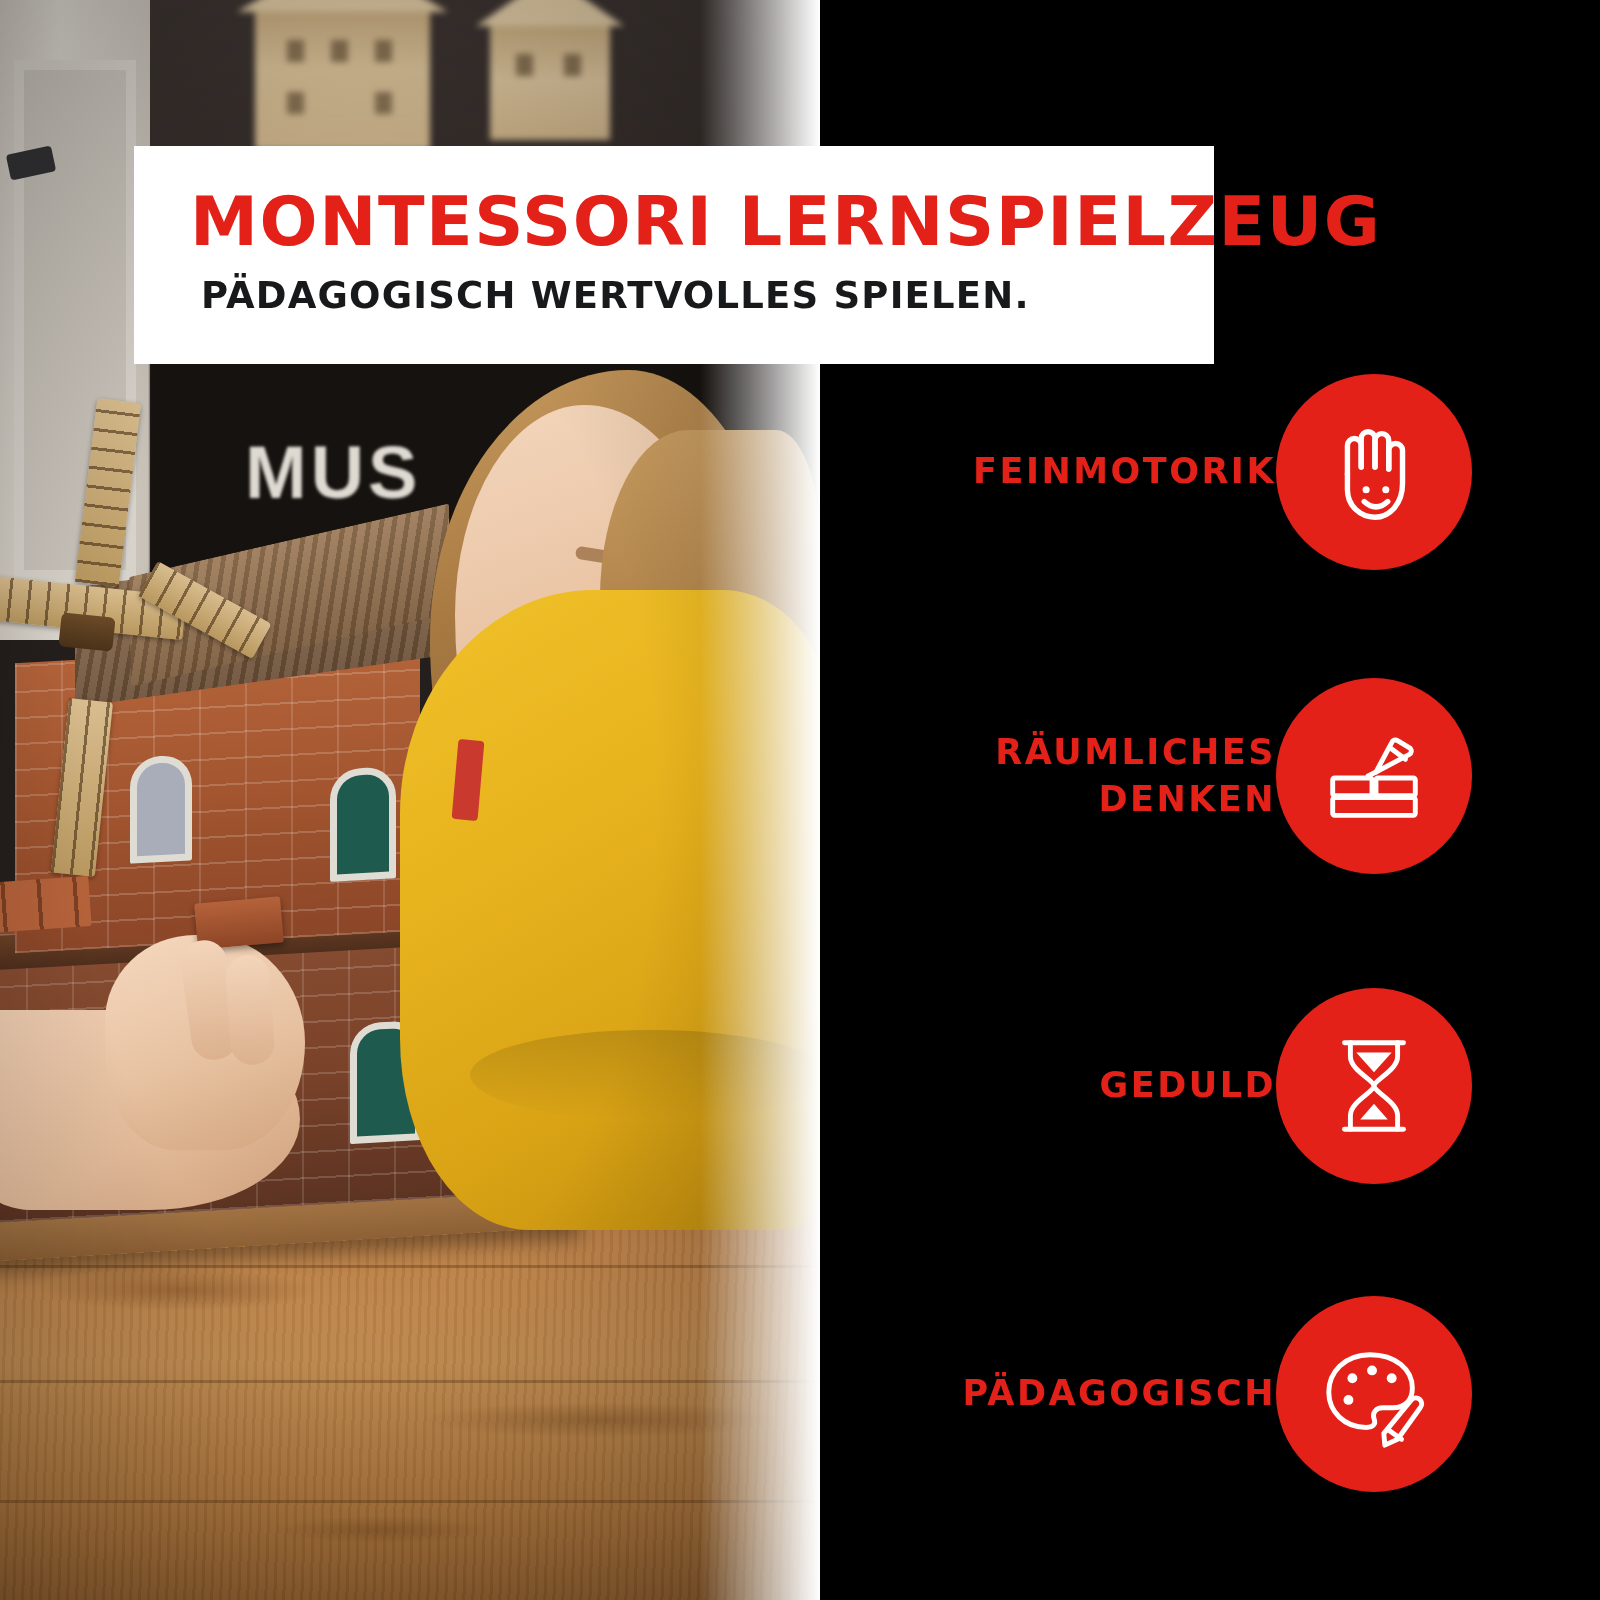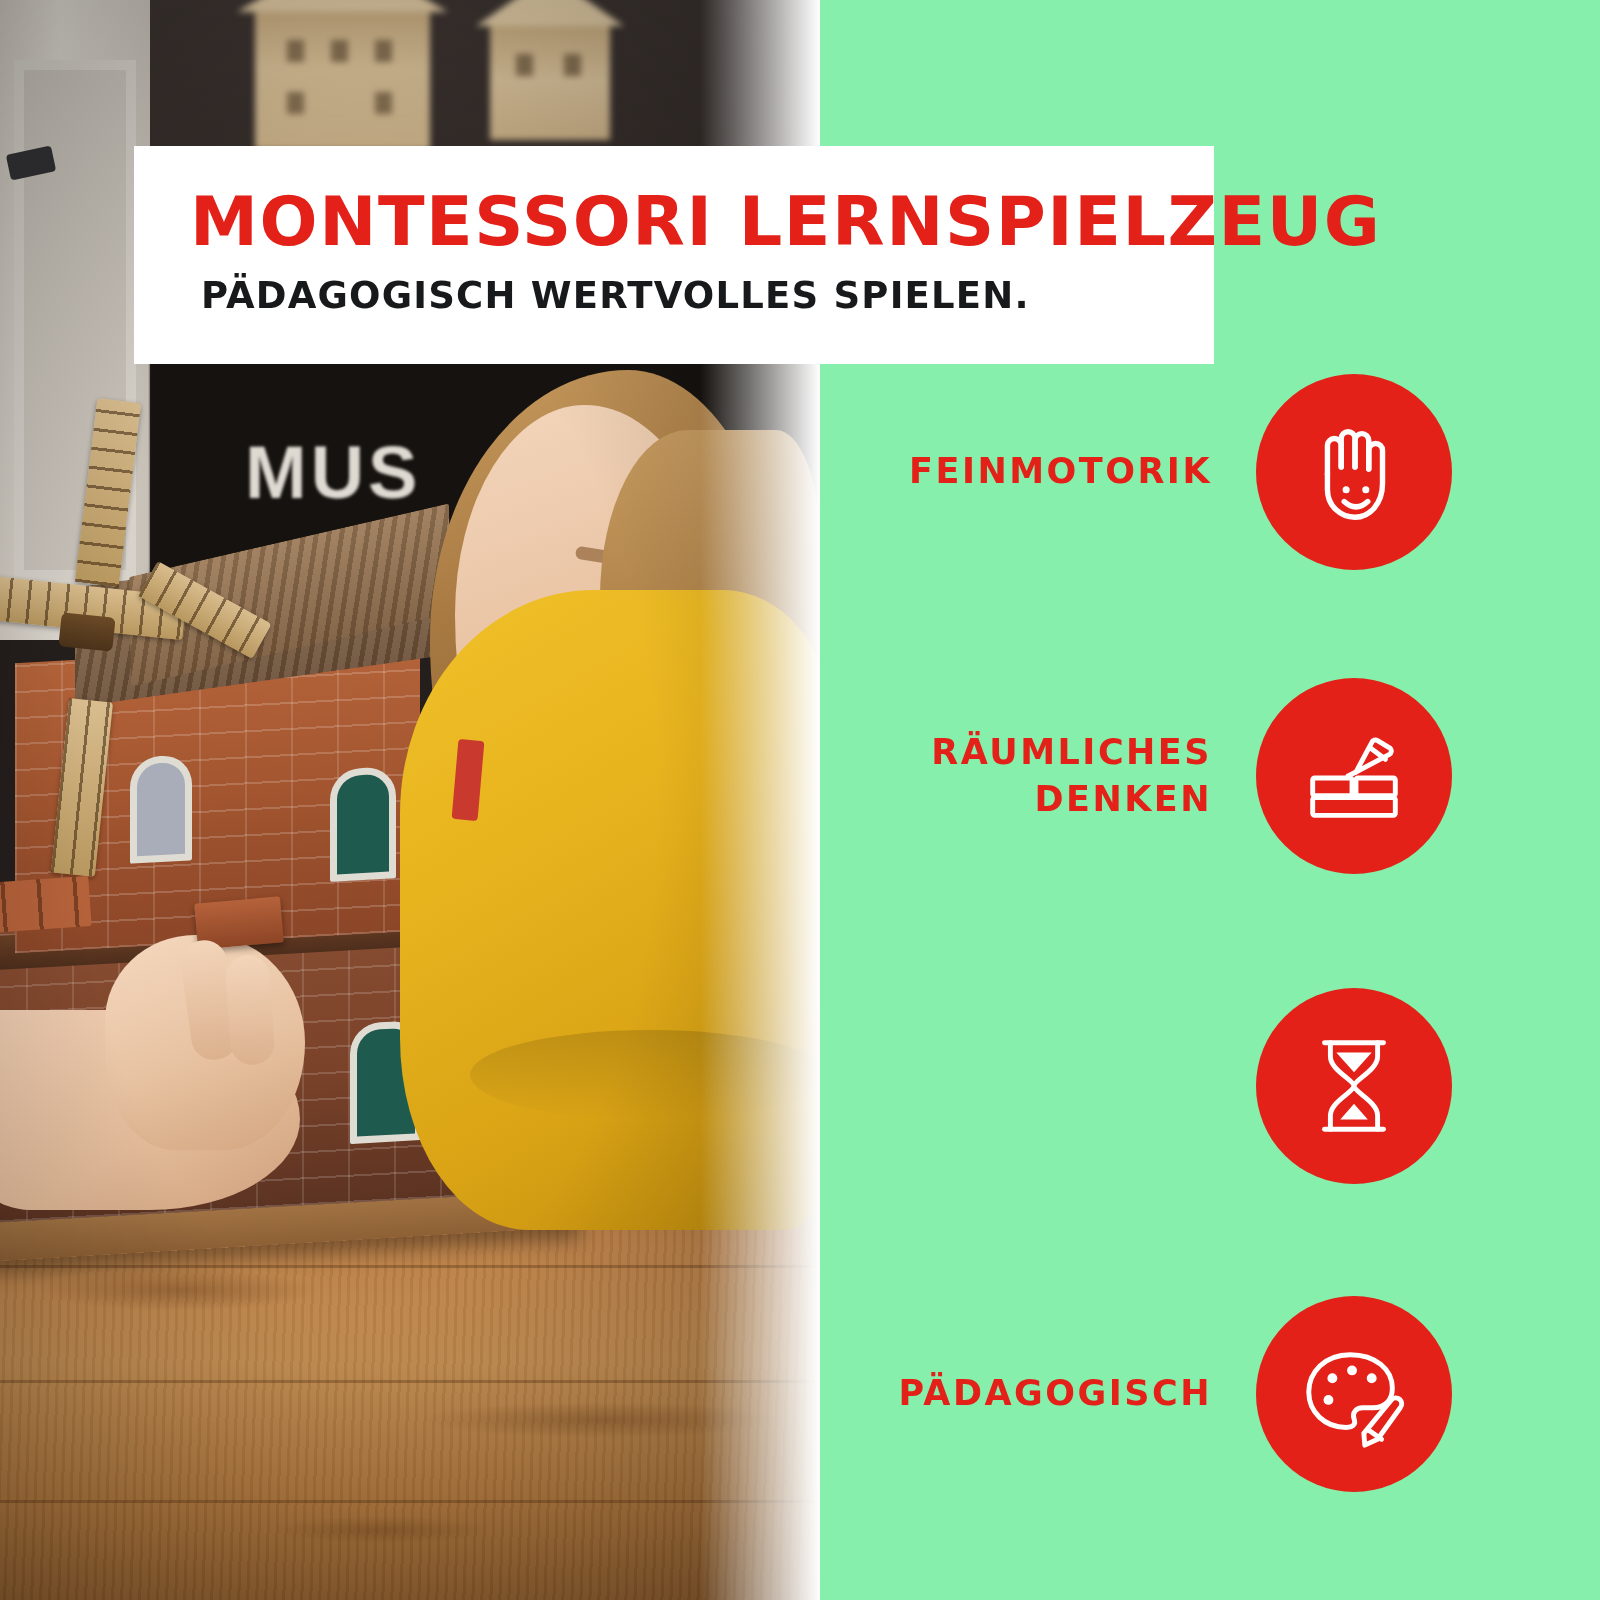--- a/index.html
+++ b/index.html
@@ -11,21 +11,21 @@
     width: 1600px;
     height: 1600px;
     font-family: "Liberation Sans", sans-serif;
     overflow: hidden;
   }
 
   #page {
     position: relative;
     width: 1600px;
     height: 1600px;
-    background: #86efac;
+    background: #000000;
     overflow: hidden;
   }
 
   
   .photo-panel {
     position: absolute;
     left: 0;
     top: 0;
     width: 820px;
     height: 1600px;
@@ -362,25 +362,24 @@
   
   .features {
     position: absolute;
     right: 0;
     top: 360px;
     width: 780px;
     height: 1180px;
   }
   .feature-row {
     position: absolute;
-    right: 148px;
+    right: 128px;
     display: flex;
     align-items: center;
     justify-content: flex-end;
-    gap: 44px;
     width: 640px;
   }
   .feature-row.r1 { top: 14px; }
   .feature-row.r2 { top: 318px; }
   .feature-row.r3 { top: 628px; }
   .feature-row.r4 { top: 936px; }
 
   .feature-label {
     font-family: "DejaVu Sans", sans-serif;
     font-weight: 700;
@@ -518,20 +517,21 @@
           <rect x="18" y="62" width="40" height="18" rx="2"></rect>
           <rect x="62" y="62" width="40" height="18" rx="2"></rect>
           <path d="M62 56 L96 38 a4 4 0 0 0 1-6 L84 24 a4 4 0 0 0-6 2 L62 56 Z"></path>
           <path d="M76 31 L92 43"></path>
           <path d="M62 56 L54 60"></path>
         </svg>
       </div>
     </div>
 
     <div class="feature-row r3">
+      <div class="feature-label">GEDULD</div>
       <div class="feature-icon">
         <svg width="118" height="118" viewBox="0 0 120 120" fill="none" stroke="#ffffff" stroke-width="5" stroke-linecap="round" stroke-linejoin="round">
           <path d="M30 16 H90"></path>
           <path d="M30 104 H90"></path>
           <path d="M36 16 V30 c0 14 24 24 24 30 0 -6 24 -16 24 -30 V16"></path>
           <path d="M36 104 V90 c0 -14 24 -24 24 -30 0 6 24 16 24 30 v14"></path>
           <path d="M42 26 H78 L60 46 Z" fill="#ffffff" stroke="none"></path>
           <path d="M46 94 H74 L60 78 Z" fill="#ffffff" stroke="none"></path>
         </svg>
       </div>

